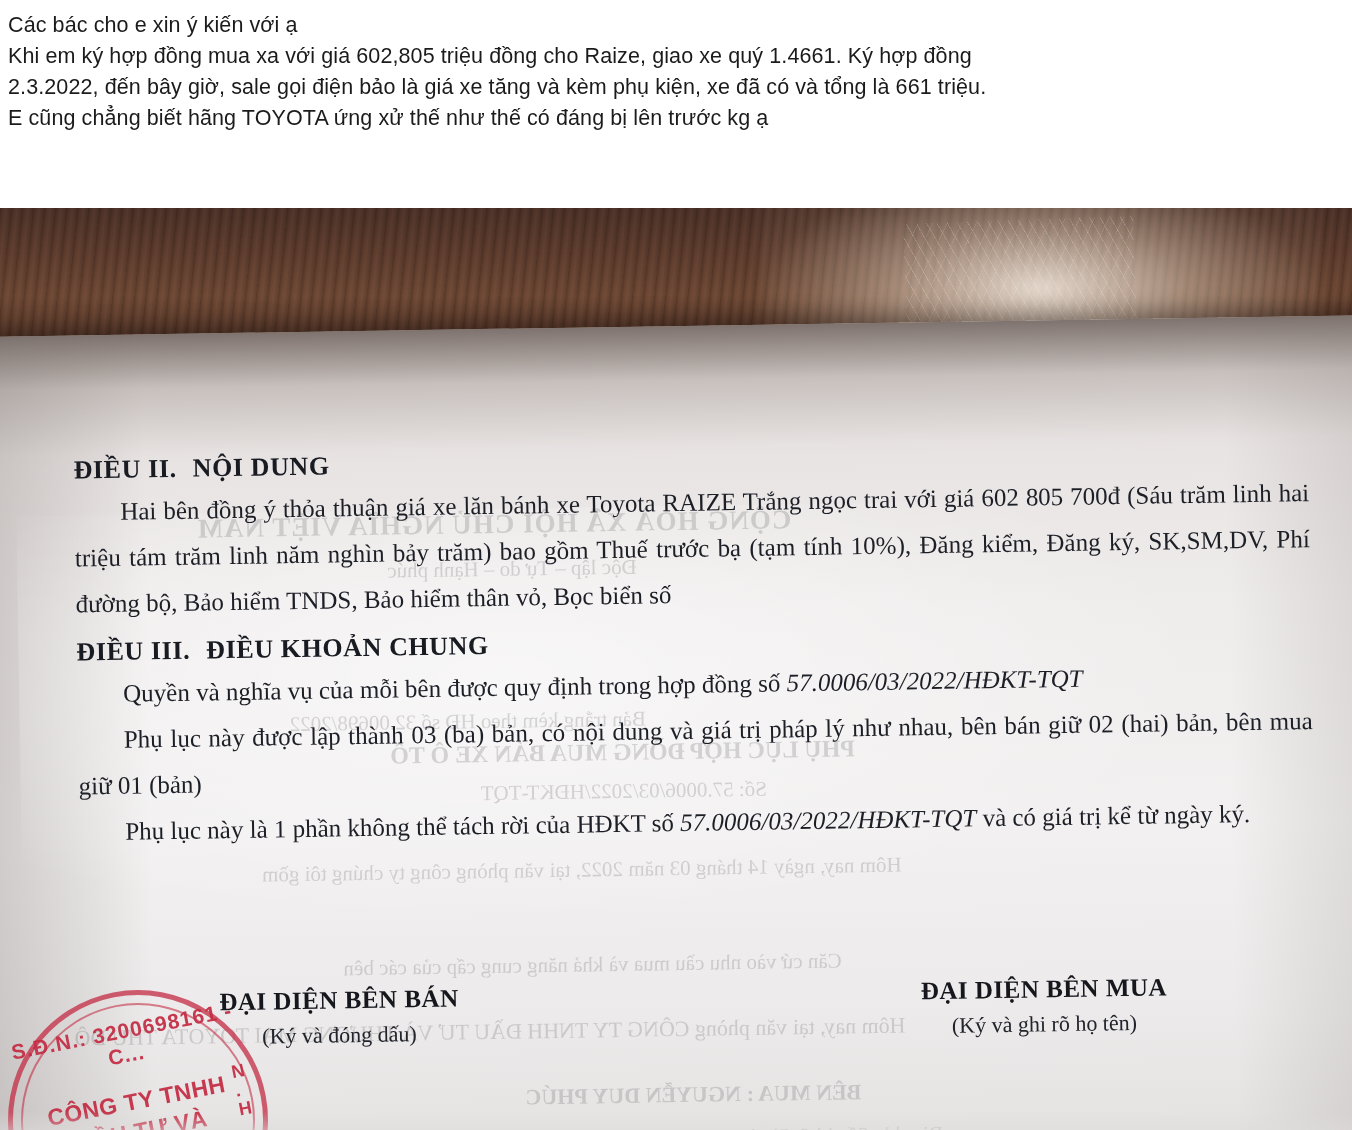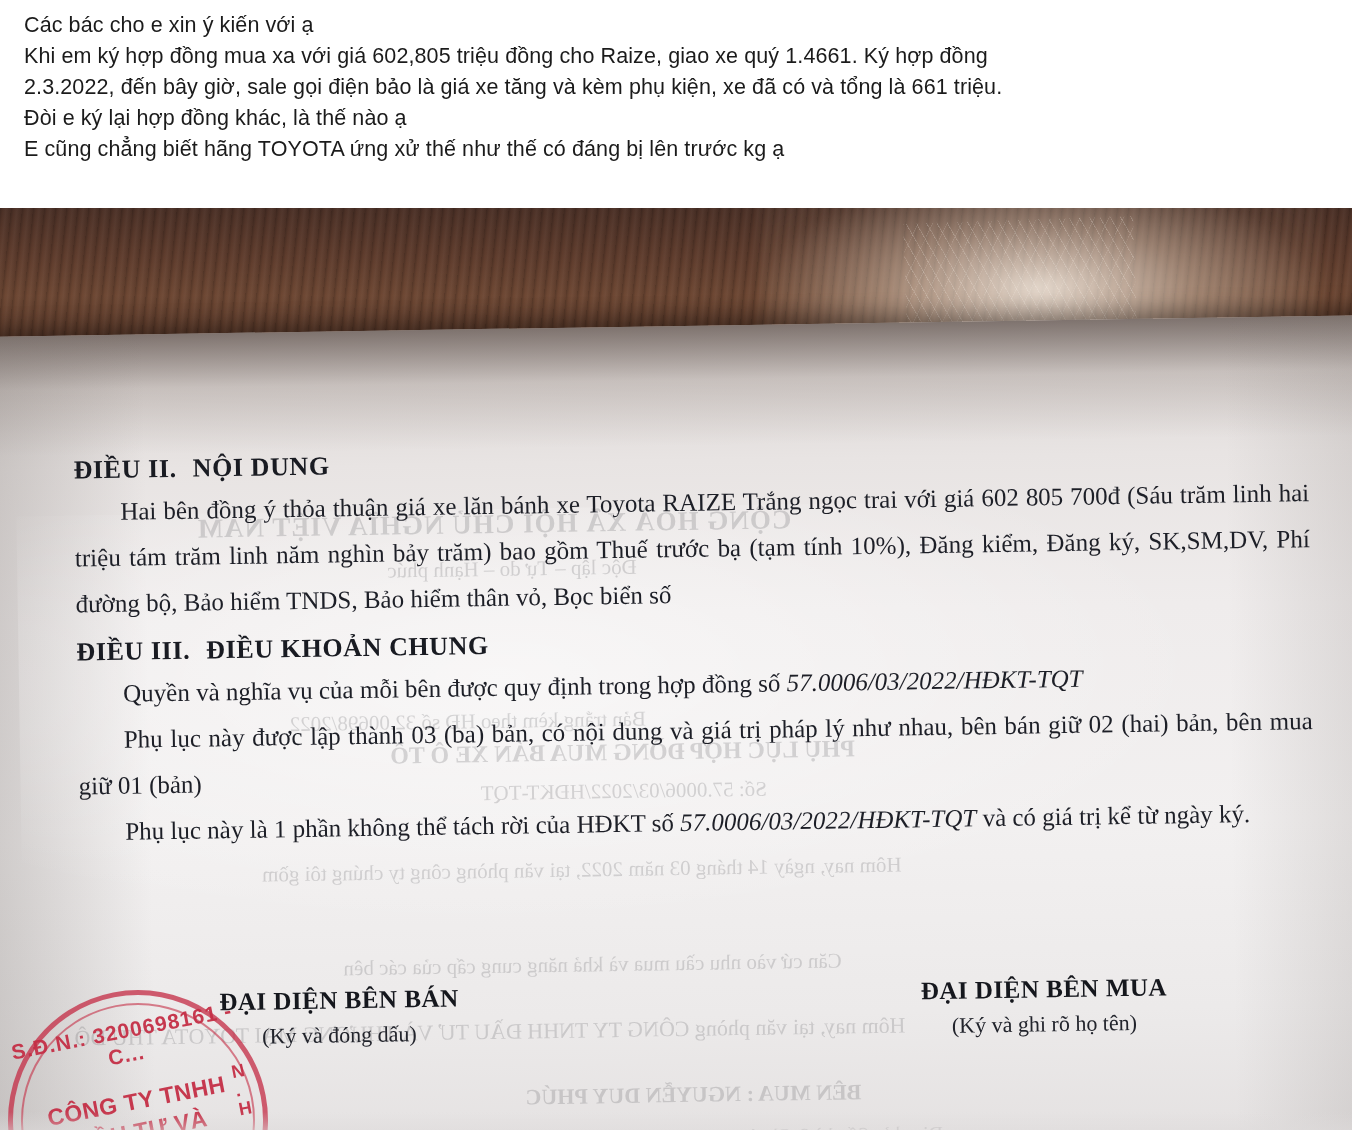--- a/index.html
+++ b/index.html
@@ -17,21 +17,21 @@
     background: #ffffff;
   }
 
   
   .post-text {
     position: absolute;
     top: 0; left: 0;
     width: 1204px;
     height: 208px;
     background: #ffffff;
-    padding: 10px 24px 0 24px;
+    padding: 10px 24px 0 8px;
   }
   .post-line {
     font-size: 21.5px;
     line-height: 31px;
     color: #1b1b1b;
     letter-spacing: 0.1px;
     white-space: pre-wrap;
   }
 
   
@@ -260,21 +260,20 @@
 </style>
 </head>
 <body>
 
 <div id="page">
 
   <div class="post-text">
     <div class="post-line">Các bác cho e xin ý kiến với ạ</div>
     <div class="post-line">Khi em ký hợp đồng mua xa với giá 602,805 triệu đồng cho Raize, giao xe quý 1.4661. Ký hợp đồng</div>
     <div class="post-line">2.3.2022, đến bây giờ, sale gọi điện bảo là giá xe tăng và kèm phụ kiện, xe đã có và tổng là 661 triệu.</div>
-    <div class="post-line">Đòi e ký lại hợp đồng khác, là thế nào ạ</div>
     <div class="post-line">E cũng chẳng biết hãng TOYOTA ứng xử thế như thế có đáng bị lên trước kg ạ</div>
   </div>
 
   <div class="photo">
 
     <div class="desk">
       <div class="desk-grain"></div>
       <div class="desk-scratch"></div>
       <div class="desk-glare"></div>
     </div>

